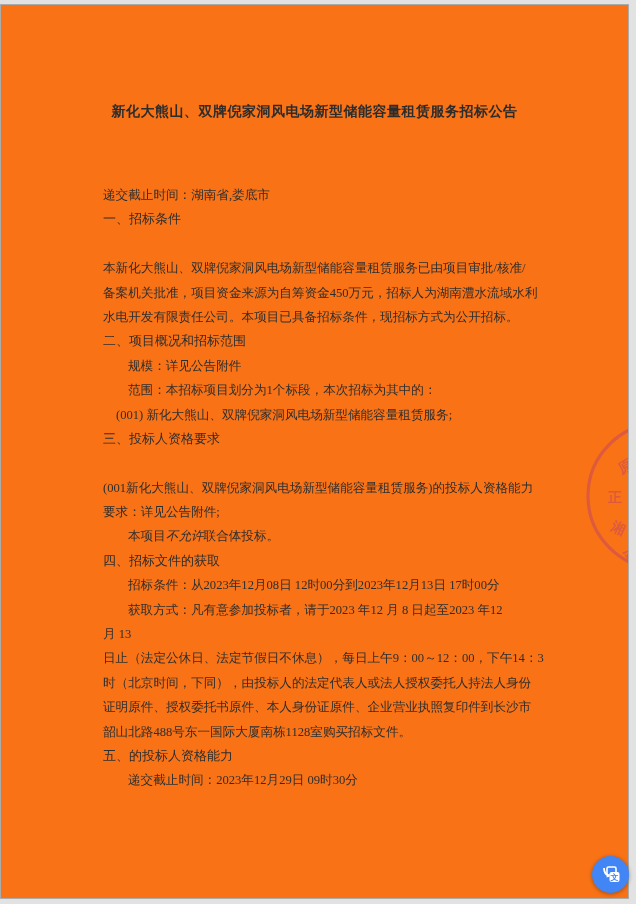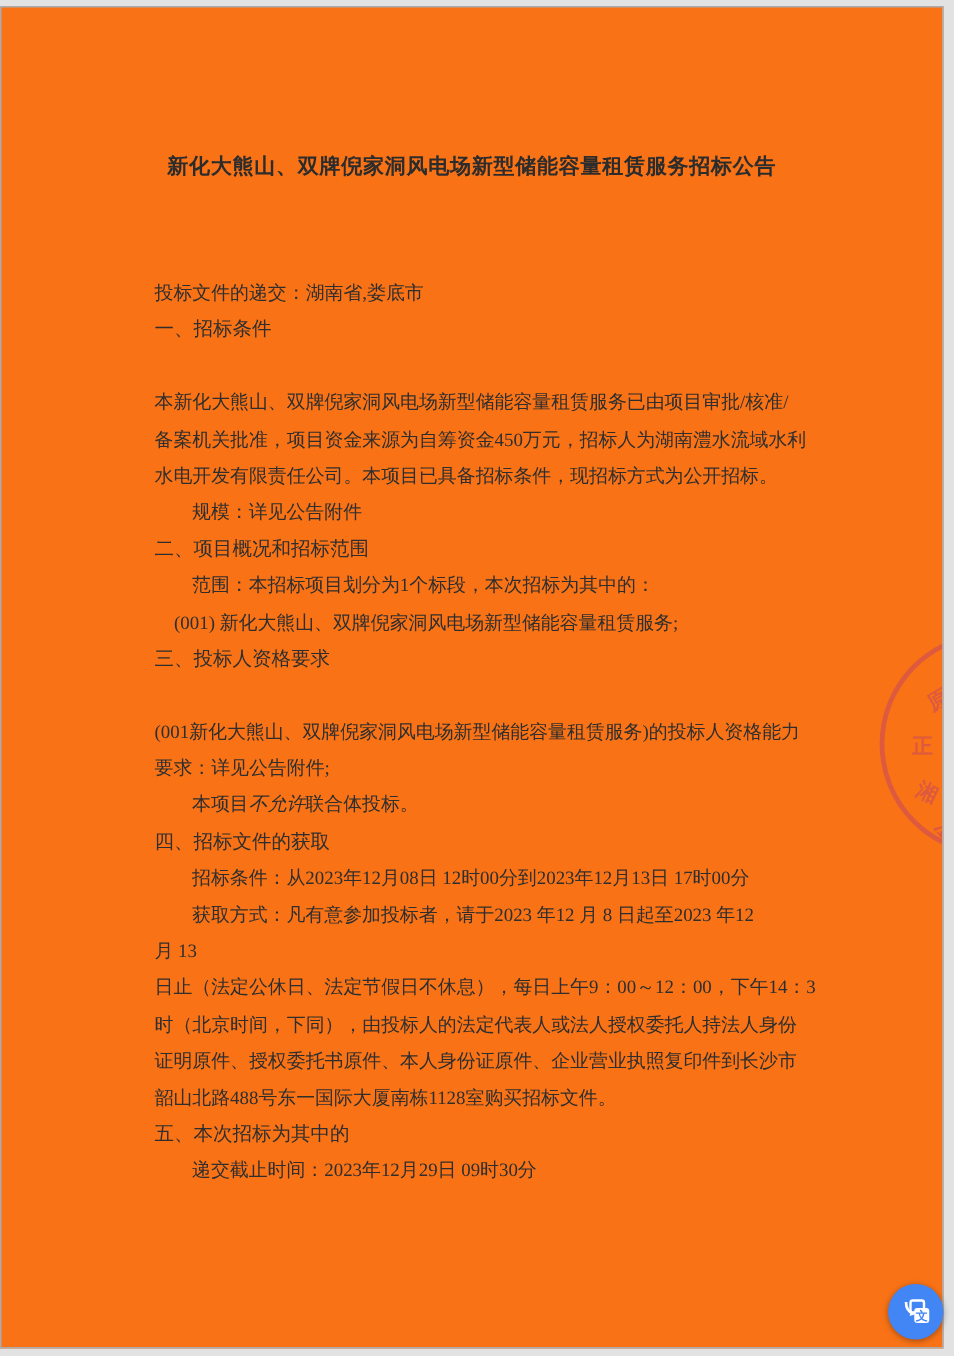--- a/index.html
+++ b/index.html
@@ -24,49 +24,49 @@
 </head>
 <body>
 
 <div class="page">
 
   <div class="title-block">
     <div class="doc-title">新化大熊山、双牌倪家洞风电场新型储能容量租赁服务招标公告</div>
   </div>
 
   <div class="content">
-    <div class="line">投标文件的递交：湖南省,娄底市</div>
+    <div class="line">递交截止时间：湖南省,娄底市</div>
 
     <div class="line heading">一、招标条件</div>
     <div class="line blank"></div>
     <div class="line">本新化大熊山、双牌倪家洞风电场新型储能容量租赁服务已由项目审批/核准/</div>
     <div class="line">备案机关批准，项目资金来源为自筹资金450万元，招标人为湖南澧水流域水利</div>
     <div class="line">水电开发有限责任公司。本项目已具备招标条件，现招标方式为公开招标。</div>
 
+    <div class="line heading">二、项目概况和招标范围</div>
     <div class="line indent2">规模：详见公告附件</div>
-    <div class="line heading">二、项目概况和招标范围</div>
     <div class="line indent2">范围：本招标项目划分为1个标段，本次招标为其中的：</div>
     <div class="line indent1">(001) 新化大熊山、双牌倪家洞风电场新型储能容量租赁服务;</div>
 
     <div class="line heading">三、投标人资格要求</div>
     <div class="line blank"></div>
     <div class="line">(001新化大熊山、双牌倪家洞风电场新型储能容量租赁服务)的投标人资格能力</div>
     <div class="line">要求：详见公告附件;</div>
     <div class="line indent2"><span>本项目</span><span class="em-italic">不允许</span><span>联合体投标。</span></div>
 
     <div class="line heading">四、招标文件的获取</div>
     <div class="line indent2">招标条件：从2023年12月08日 12时00分到2023年12月13日 17时00分</div>
     <div class="line indent2">获取方式：凡有意参加投标者，请于2023 年12 月 8 日起至2023 年12</div>
     <div class="line">月 13</div>
     <div class="line">日止（法定公休日、法定节假日不休息），每日上午9：00～12：00，下午14：3</div>
     <div class="line">时（北京时间，下同），由投标人的法定代表人或法人授权委托人持法人身份</div>
     <div class="line">证明原件、授权委托书原件、本人身份证原件、企业营业执照复印件到长沙市</div>
     <div class="line">韶山北路488号东一国际大厦南栋1128室购买招标文件。</div>
 
-    <div class="line heading">五、本次招标为其中的</div>
+    <div class="line heading">五、的投标人资格能力</div>
     <div class="line indent2">递交截止时间：2023年12月29日 09时30分</div>
   </div>
 
   <svg class="stamp" viewBox="0 0 160 160">
     <g opacity="0.9">
       <circle cx="82" cy="79" r="73" fill="none" stroke="#d25050" stroke-width="3.2"></circle>
       <g fill="#d25050" font-size="14" font-weight="bold">
         <text x="59" y="37" transform="rotate(-55 59 32)">项</text>
         <text x="40" y="58" transform="rotate(-30 40 53)">原</text>
         <text x="29" y="85" transform="rotate(0 29 80)">正</text>

